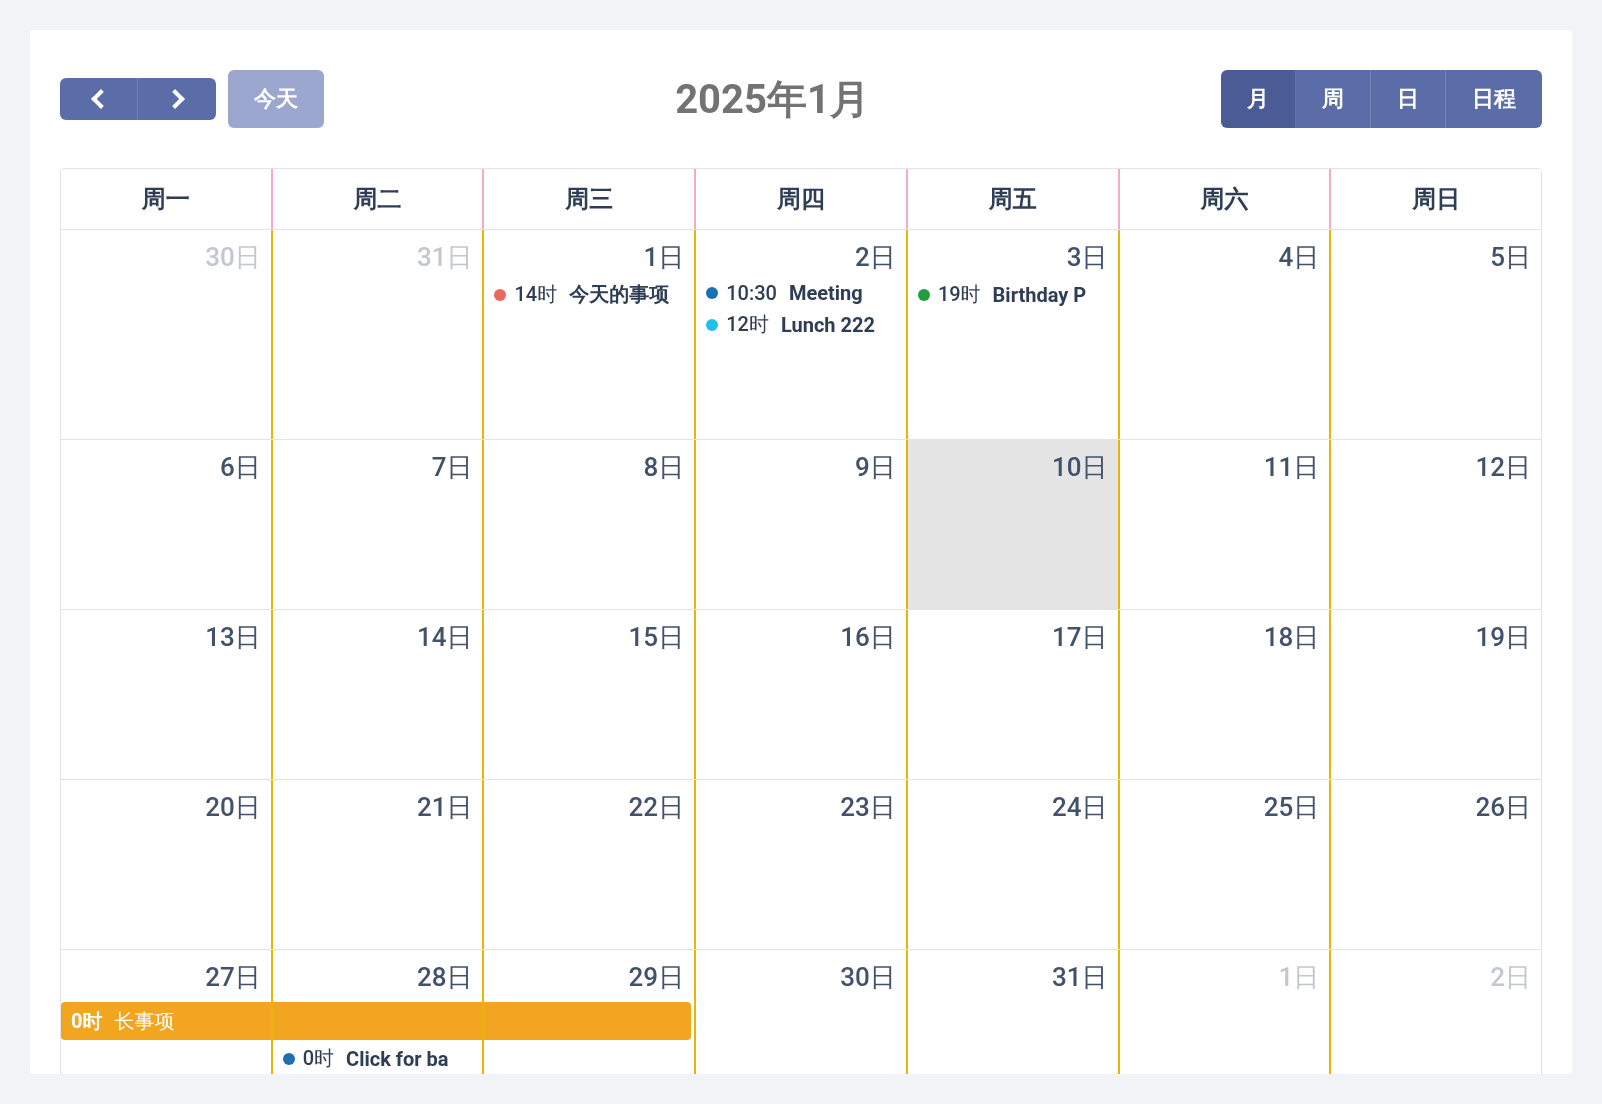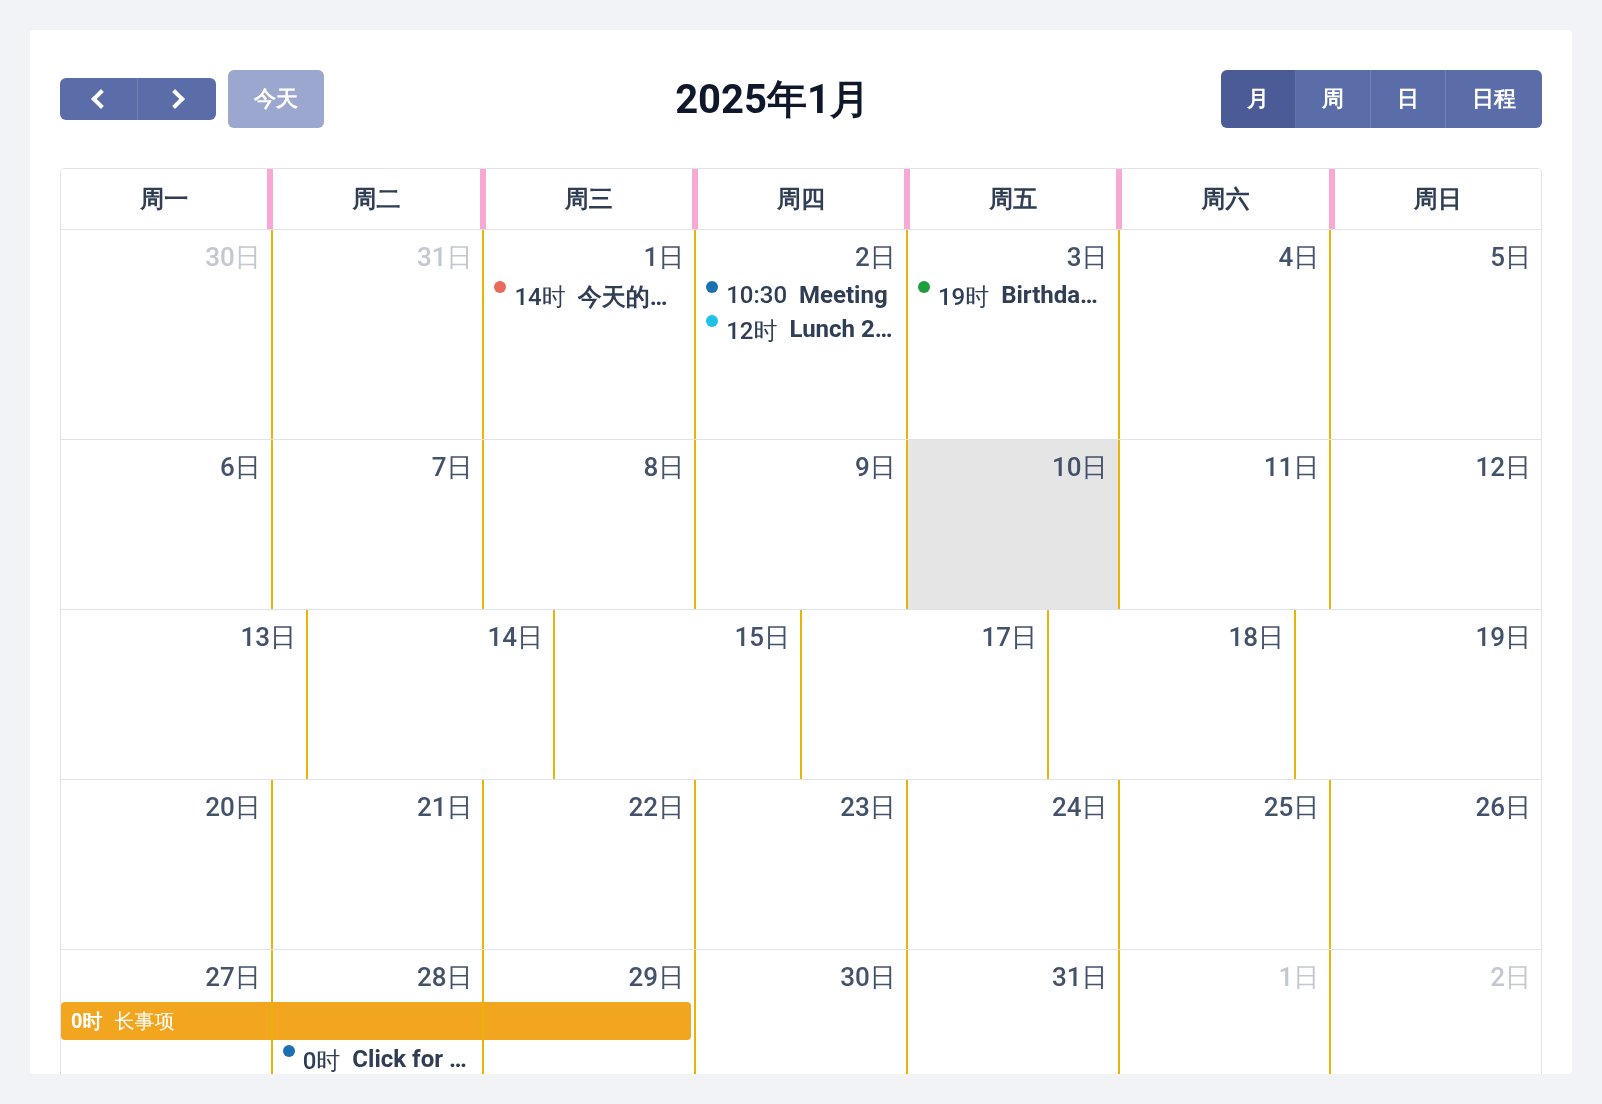--- a/index.html
+++ b/index.html
@@ -48,42 +48,42 @@
     border-radius: 6px;
   }
   .btn.view { min-width: 72px; }
   .btn.view.wide { min-width: 96px; }
   .btn.view.active {
     background: #4a5b95;
   }
   .title {
     font-size: 40px;
     font-weight: 700;
-    color: #0f172a;
+    color: #737373;
     text-align: center;
   }
 
   .grid {
     border: 1px solid #e0e3e9;
     border-radius: 4px;
     overflow: hidden;
   }
   .day-header-row {
     display: flex;
     background: #fff;
     border-bottom: 1px solid #e0e3e9;
   }
   .day-header {
     flex: 1;
     text-align: center;
     font-size: 24px;
     font-weight: 600;
     color: #2f3e55;
     padding: 14px 0;
-    border-right: 6px solid #f9a8d4;
+    border-right: 2px solid #f9a8d4;
   }
   .day-header:last-child { border-right: none; }
 
   .week-row {
     display: flex;
     border-bottom: 1px solid #e0e3e9;
     min-height: 170px;
     position: relative;
   }
   .week-row:first-of-type { min-height: 210px; }
@@ -100,30 +100,30 @@
   .date-num {
     text-align: right;
     font-size: 26px;
     font-weight: 500;
     color: #43526b;
     margin-bottom: 6px;
   }
   .date-num.other { color: #c2c7d0; }
 
   .event {
-    font-size: 24px;
+    font-size: 20px;
     font-weight: 700;
     color: #2f3e55;
     white-space: nowrap;
     overflow: hidden;
     text-overflow: ellipsis;
     margin-bottom: 6px;
     padding-left: 4px;
     display: flex;
-    align-items: flex-start;
+    align-items: center;
     gap: 8px;
   }
   .dot {
     width: 12px;
     height: 12px;
     border-radius: 50%;
     flex-shrink: 0;
   }
   .ev-time { font-weight: 500; margin-right: 4px; }
   .ev-title { font-weight: 700; overflow: hidden; text-overflow: ellipsis; }
@@ -260,20 +260,23 @@
           <div class="day-cell">
             <div class="date-num">13日</div>
           </div>
           <div class="day-cell">
             <div class="date-num">14日</div>
           </div>
           <div class="day-cell">
             <div class="date-num">15日</div>
           </div>
           <div class="day-cell">
+            <div class="date-num">16日</div>
+          </div>
+          <div class="day-cell">
             <div class="date-num">17日</div>
           </div>
           <div class="day-cell">
             <div class="date-num">18日</div>
           </div>
           <div class="day-cell">
             <div class="date-num">19日</div>
           </div>
         </div>
         <div class="week-row">

